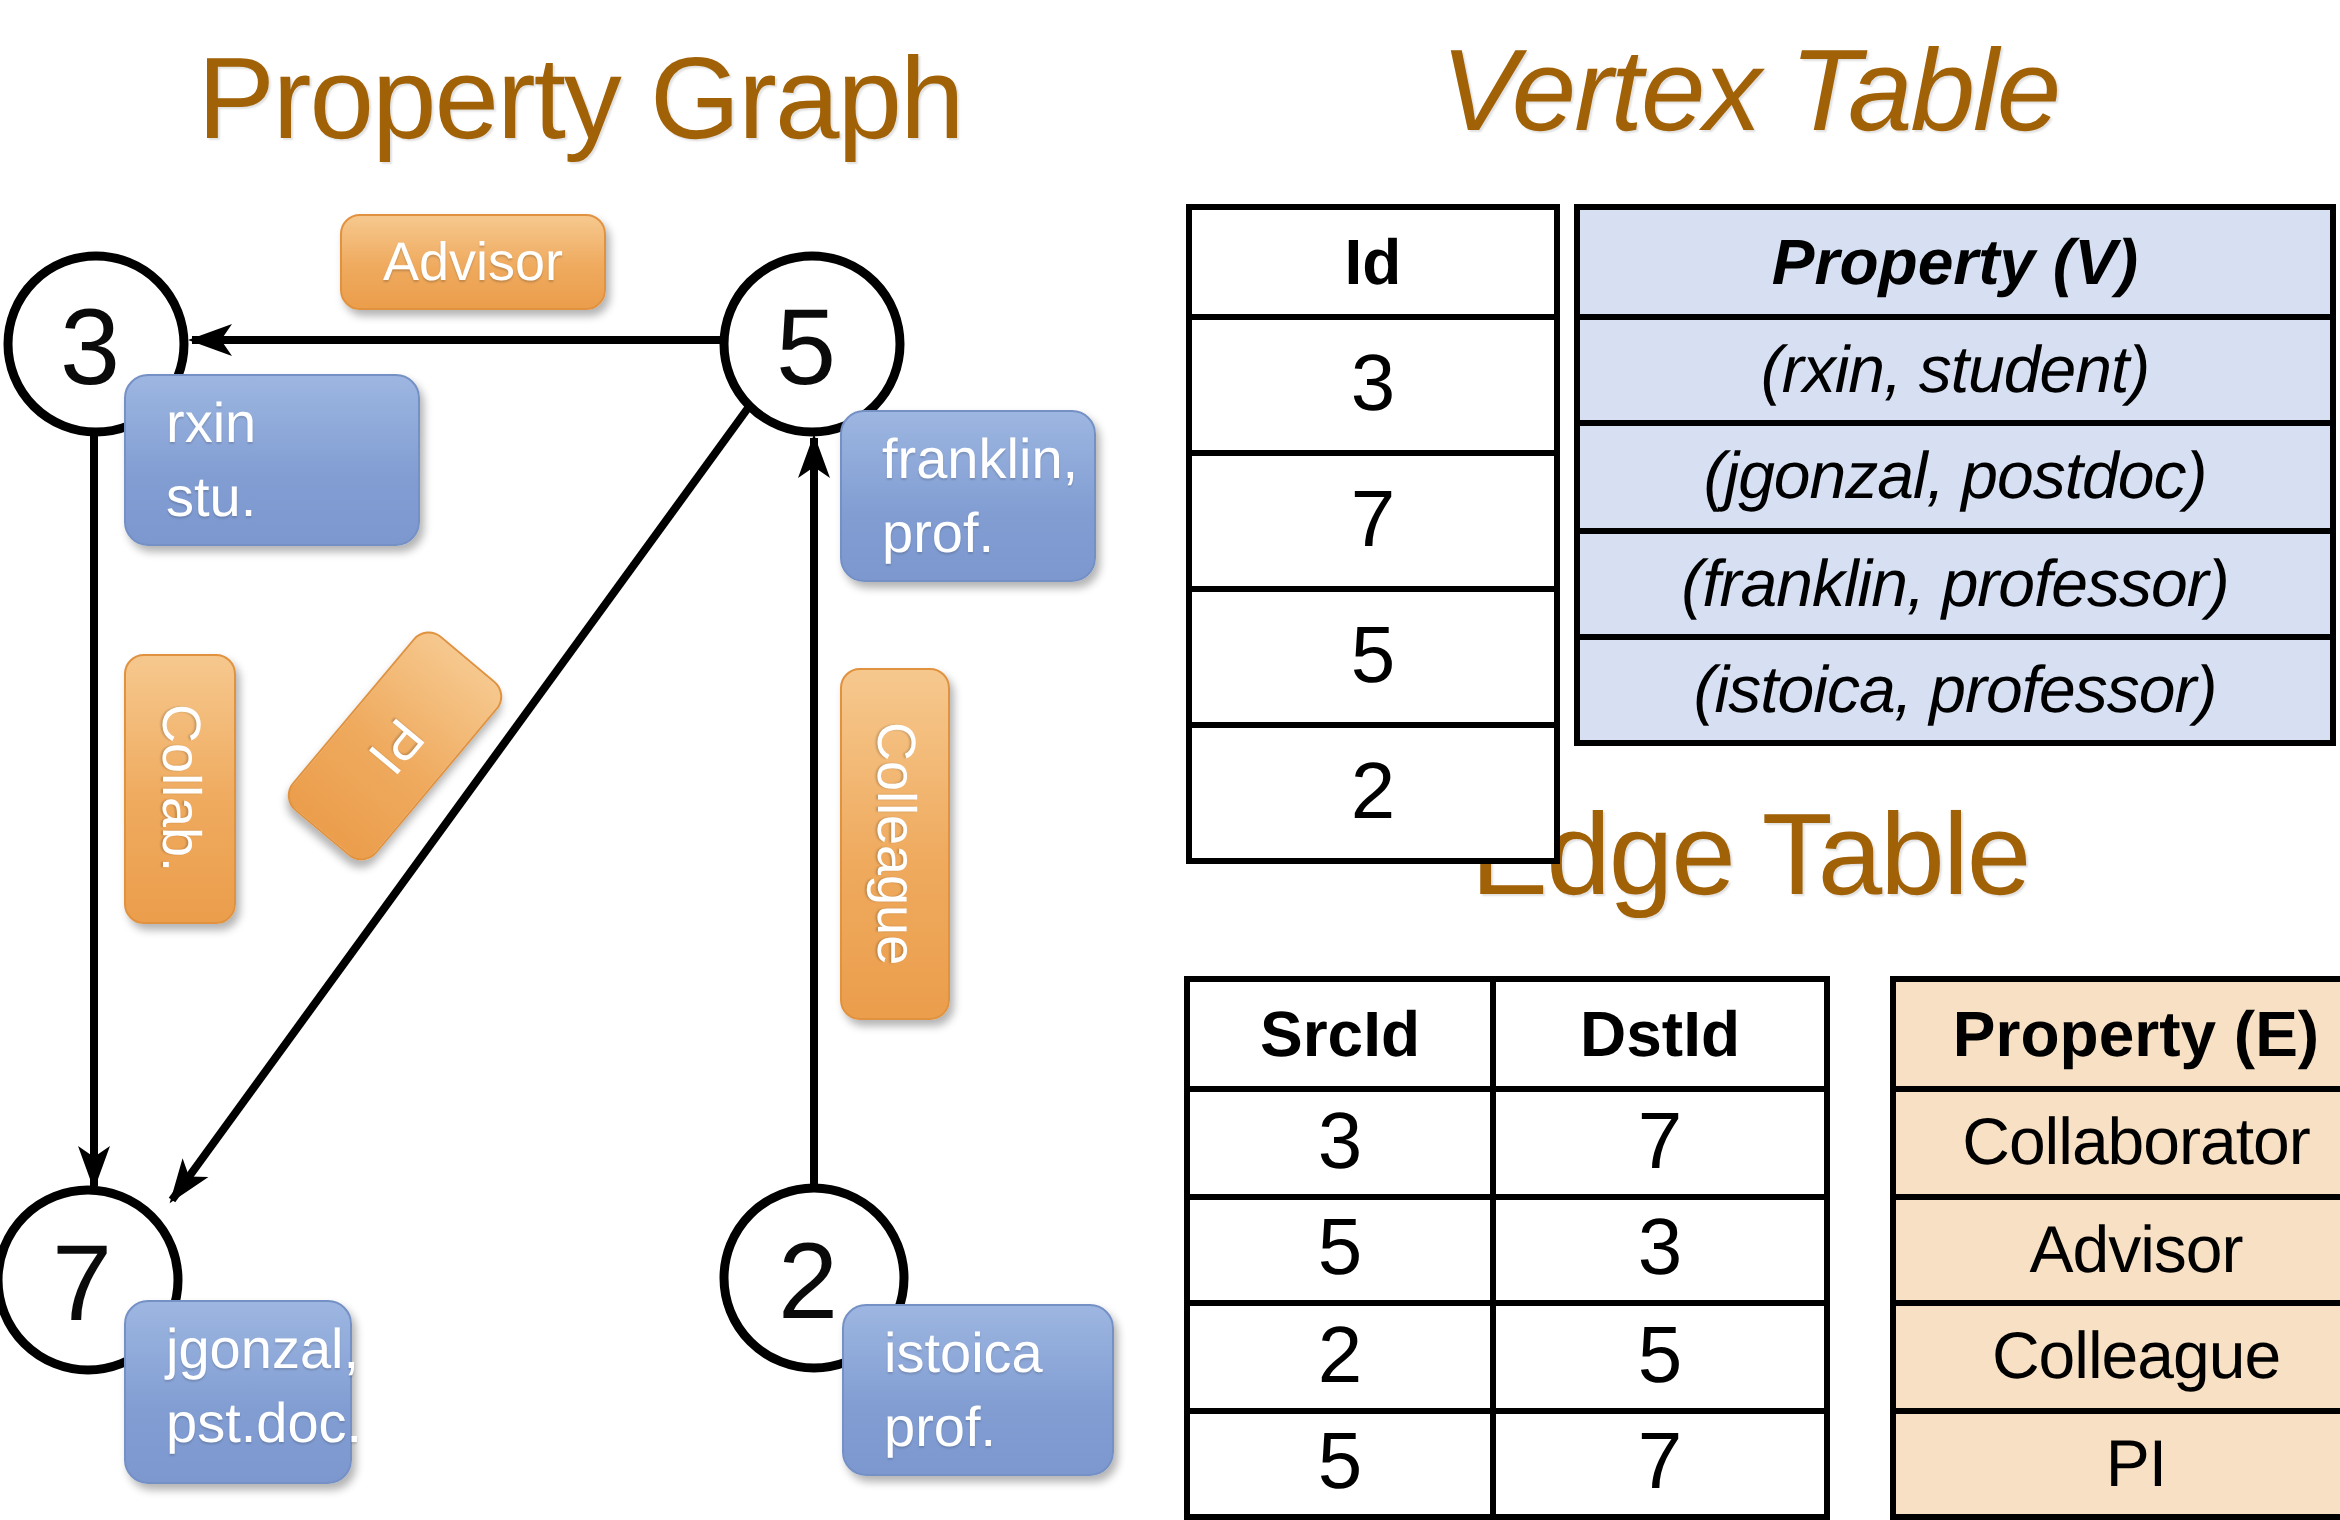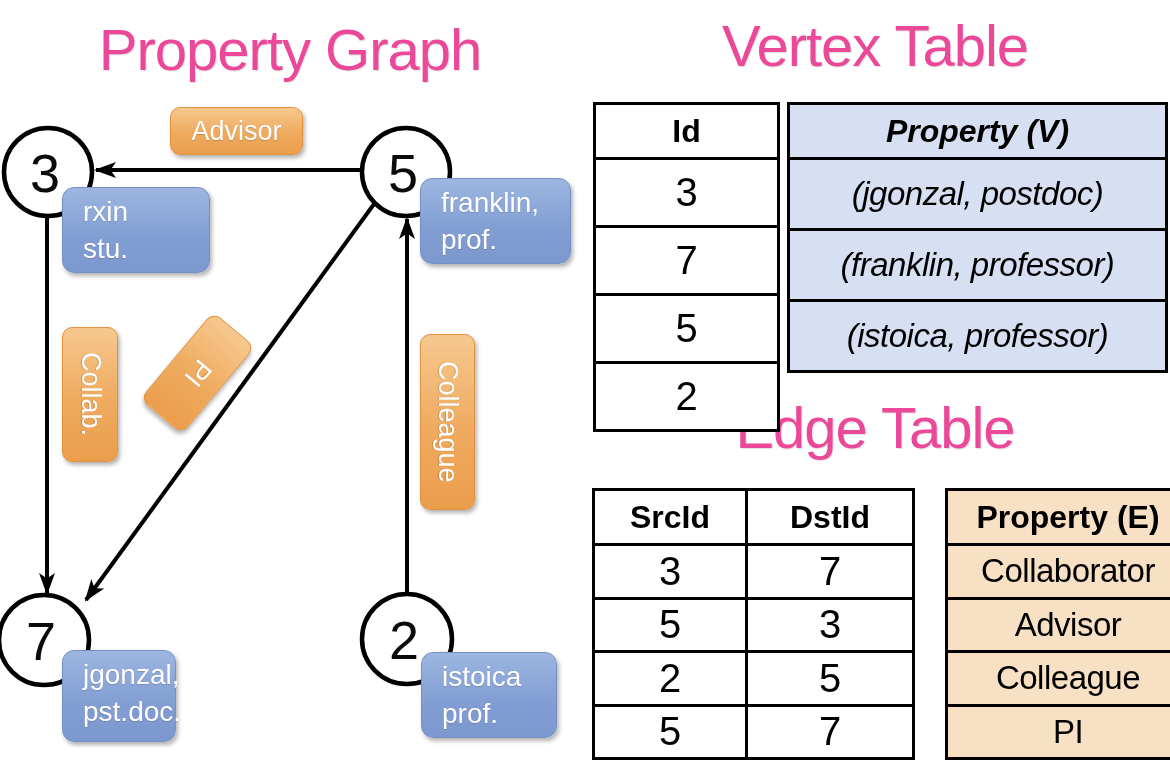--- a/index.html
+++ b/index.html
@@ -4,25 +4,25 @@
 <style>
   html,body{margin:0;padding:0;background:#ffffff;}
   *{box-sizing:border-box;}
   .stage{
     position:relative;width:1170px;height:760px;background:#ffffff;overflow:hidden;
     font-family:"Liberation Sans","DejaVu Sans",sans-serif;color:#000;
   }
   
   .title{
     position:absolute;text-align:center;font-size:58px;line-height:64px;
-    color:#ec4899;letter-spacing:-1px;white-space:nowrap;
+    color:#a16207;letter-spacing:-1px;white-space:nowrap;
     text-shadow:1px 1px 1px rgba(0,0,0,0.12);
   }
   .t-pg{left:35px;top:18px;width:510px;}
-  .t-vt{left:630px;top:14px;width:490px;}
+  .t-vt{left:630px;top:14px;width:490px;font-style:italic;}
   .t-et{left:630px;top:396px;width:490px;}
   
   .graph-svg{position:absolute;left:0;top:0;}
   .gline{stroke:#000;stroke-width:4;}
   .gcircle{fill:#fff;stroke:#000;stroke-width:4.5;}
   .gnum{font-family:"Liberation Sans","DejaVu Sans",sans-serif;font-size:54px;fill:#0a0a0a;text-anchor:middle;}
   
   .ebox{
     position:absolute;display:flex;align-items:center;justify-content:center;
     background:linear-gradient(180deg,#f6c88e 0%,#efaa5e 55%,#eb9e4c 100%);
@@ -38,21 +38,21 @@
   
   .vbox{
     position:absolute;
     background:linear-gradient(180deg,#9db6e1 0%,#819dd2 60%,#7c98cf 100%);
     border:1px solid #7590c5;border-radius:12px;
     box-shadow:2px 3px 4px rgba(0,0,0,0.30);
     color:#fff;font-size:28px;line-height:37px;padding:5px 0 0 20px;
     text-shadow:0 1px 1px rgba(0,0,0,0.15);
   }
   .b-rxin{left:62px;top:187px;width:148px;height:86px;}
-  .b-franklin{left:420px;top:178px;width:151px;height:86px;}
+  .b-franklin{left:420px;top:205px;width:128px;height:86px;}
   .b-jgonzal{left:62px;top:650px;width:114px;height:92px;}
   .b-istoica{left:421px;top:652px;width:136px;height:86px;}
   
   .col{
     position:absolute;border:3px solid #000;background:#fff;
     display:flex;flex-direction:column;
   }
   .col>div{display:flex;align-items:center;justify-content:center;flex:1;}
   .col>div+div{border-top:3px solid #000;}
   .head{font-weight:bold;font-size:32px;}
@@ -136,20 +136,21 @@
   <div class="col idcol">
     <div class="head h-row">Id</div>
     <div class="num">3</div>
     <div class="num">7</div>
     <div class="num">5</div>
     <div class="num">2</div>
   </div>
 
   <div class="col vpropcol">
     <div class="head h-row">Property (V)</div>
+    <div class="ptext">(rxin, student)</div>
     <div class="ptext">(jgonzal, postdoc)</div>
     <div class="ptext">(franklin, professor)</div>
     <div class="ptext">(istoica, professor)</div>
   </div>
 
   <div class="srcdst">
     <div class="head">SrcId</div>
     <div class="head">DstId</div>
     <div class="num">3</div>
     <div class="num">7</div>

